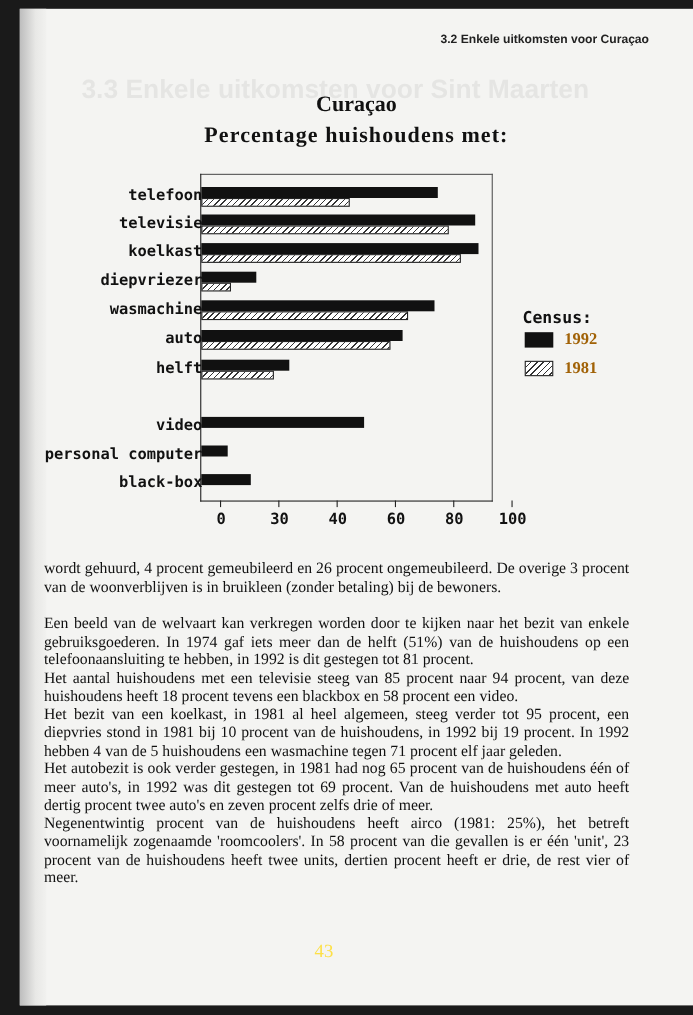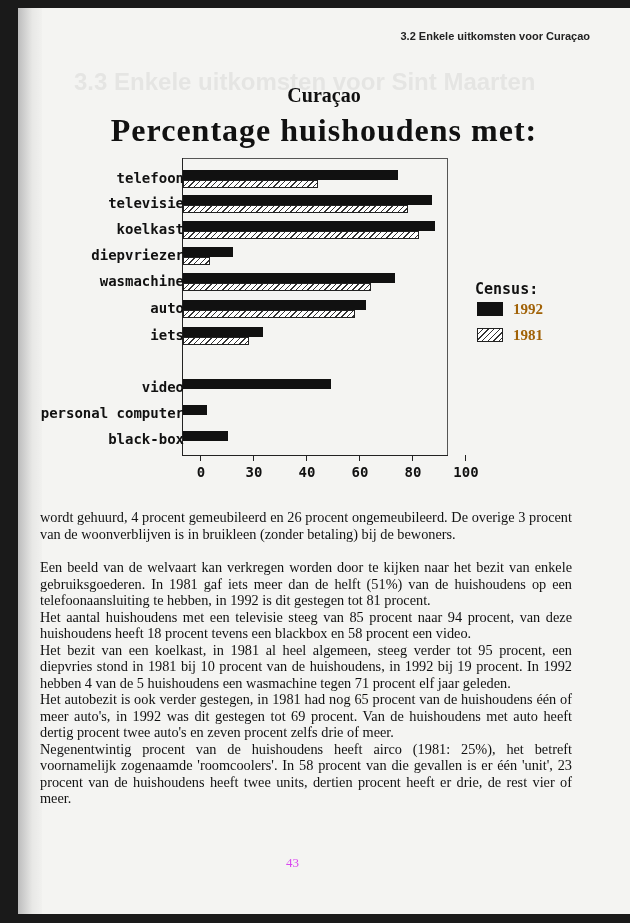--- a/index.html
+++ b/index.html
@@ -2,37 +2,37 @@
 <html><head>
 <meta charset="utf-8">
 <style>
   html,body{margin:0;padding:0;}
   body{width:630px;height:923px;background:#1a1a1a;position:relative;overflow:hidden;font-family:"Liberation Serif",serif;}
   .page{position:absolute;left:18px;top:8px;width:612px;height:906px;background:#f4f4f2;}
   .spine{position:absolute;left:0;top:0;width:24px;height:100%;background:linear-gradient(to right,#bdbdbd,#e8e8e6 60%,#f1f1ef);}
   .header{position:absolute;right:40px;top:22px;font-family:"Liberation Sans",sans-serif;font-size:11px;font-weight:bold;color:#222;}
   .title{position:absolute;left:0;width:100%;text-align:center;font-weight:bold;color:#111;}
   .t1{top:76px;font-size:20px;}
-  .t2{top:104px;font-size:32px;letter-spacing:1px;}
+  .t2{top:104px;font-size:20px;letter-spacing:1px;}
   .chart-box{position:absolute;left:182px;top:158px;width:265px;height:297px;border:1px solid #555;border-bottom:none;border-left:none;}
   .axis{position:absolute;left:182px;top:455px;width:266px;height:1px;background:#222;}
   .yaxis{position:absolute;left:182px;top:158px;width:1px;height:298px;background:#222;}
   .tick{position:absolute;top:455px;width:1px;height:6px;background:#222;}
   .ticklbl{position:absolute;top:464px;font-size:14px;font-weight:bold;font-family:"DejaVu Sans Mono",monospace;transform:translateX(-50%);color:#111;}
   .cat{position:absolute;right:446px;font-size:14px;font-weight:bold;font-family:"DejaVu Sans Mono",monospace;color:#111;white-space:nowrap;}
   .bar{position:absolute;left:183px;height:10px;background:#111;}
   .bar81{position:absolute;left:183px;height:8px;border:1px solid #222;box-sizing:border-box;background:repeating-linear-gradient(135deg,#fff 0 3px,#333 3px 4px);}
   .legend-title{position:absolute;left:475px;top:280px;font-size:15px;font-weight:bold;font-family:"DejaVu Sans Mono",monospace;color:#111;}
   .sw{position:absolute;left:477px;width:26px;height:14px;}
   .sw92{background:#111;top:302px;}
   .sw81{top:328px;border:1px solid #222;box-sizing:border-box;background:repeating-linear-gradient(135deg,#fff 0 3px,#333 3px 4px);}
   .lglbl{position:absolute;left:513px;font-size:15px;font-weight:bold;color:#a16207;}
   .body{position:absolute;left:40px;width:532px;font-size:14.3px;line-height:16.5px;color:#111;text-align:justify;}
   .body p{margin:0;}
-  .pnum{position:absolute;left:286px;top:855px;font-size:13px;color:#d946ef;}
+  .pnum{position:absolute;left:286px;top:855px;font-size:17px;color:#fde047;}
   .bleed{position:absolute;color:rgba(120,120,120,0.12);font-family:"Liberation Sans",sans-serif;font-weight:bold;}
 </style>
 </head>
 <body>
 
 <div class="page">
   <div class="spine"></div>
   <div class="bleed" style="left:18px;top:60px;font-size:24px;margin-left:38px;">3.3 Enkele uitkomsten voor Sint Maarten</div>
 
   <div class="header">3.2 Enkele uitkomsten voor Curaçao</div>
@@ -59,21 +59,21 @@
   <div class="ticklbl" style="left:360px">60</div>
   <div class="ticklbl" style="left:413px">80</div>
   <div class="ticklbl" style="left:466px">100</div>
 
   <div class="cat" style="top:170px">telefoon</div>
   <div class="cat" style="top:195px">televisie</div>
   <div class="cat" style="top:221px">koelkast</div>
   <div class="cat" style="top:247px">diepvriezer</div>
   <div class="cat" style="top:273px">wasmachine</div>
   <div class="cat" style="top:300px">auto</div>
-  <div class="cat" style="top:327px">iets</div>
+  <div class="cat" style="top:327px">helft</div>
   <div class="cat" style="top:379px">video</div>
   <div class="cat" style="top:405px">personal computer</div>
   <div class="cat" style="top:431px">black-box</div>
 
   <div id="bars">
       <div class="bar" style="top: 170px; width: 214.65px;"></div>
       <div class="bar81" style="top: 180px; width: 135.15px;"></div>
       <div class="bar" style="top: 195px; width: 249.1px;"></div>
       <div class="bar81" style="top: 205px; width: 225.25px;"></div>
       <div class="bar" style="top: 221px; width: 251.75px;"></div>
@@ -93,20 +93,20 @@
 
   <div class="legend-title">Census:</div>
   <div class="sw sw92"></div>
   <div class="lglbl" style="top:301px">1992</div>
   <div class="sw sw81"></div>
   <div class="lglbl" style="top:327px">1981</div>
 </div>
 
 <div class="body" style="top:509px">wordt gehuurd, 4 procent gemeubileerd en 26 procent ongemeubileerd. De overige 3 procent van de woonverblijven is in bruikleen (zonder betaling) bij de bewoners.</div>
 <div class="body" style="top:559px">
-  <p>Een beeld van de welvaart kan verkregen worden door te kijken naar het bezit van enkele gebruiksgoederen. In 1981 gaf iets meer dan de helft (51%) van de huishoudens op een telefoonaansluiting te hebben, in 1992 is dit gestegen tot 81 procent.</p>
+  <p>Een beeld van de welvaart kan verkregen worden door te kijken naar het bezit van enkele gebruiksgoederen. In 1974 gaf iets meer dan de helft (51%) van de huishoudens op een telefoonaansluiting te hebben, in 1992 is dit gestegen tot 81 procent.</p>
   <p>Het aantal huishoudens met een televisie steeg van 85 procent naar 94 procent, van deze huishoudens heeft 18 procent tevens een blackbox en 58 procent een video.</p>
   <p>Het bezit van een koelkast, in 1981 al heel algemeen, steeg verder tot 95 procent, een diepvries stond in 1981 bij 10 procent van de huishoudens, in 1992 bij 19 procent. In 1992 hebben 4 van de 5 huishoudens een wasmachine tegen 71 procent elf jaar geleden.</p>
   <p>Het autobezit is ook verder gestegen, in 1981 had nog 65 procent van de huishoudens één of meer auto's, in 1992 was dit gestegen tot 69 procent. Van de huishoudens met auto heeft dertig procent twee auto's en zeven procent zelfs drie of meer.</p>
   <p>Negenentwintig procent van de huishoudens heeft airco (1981: 25%), het betreft voornamelijk zogenaamde 'roomcoolers'. In 58 procent van die gevallen is er één 'unit', 23 procent van de huishoudens heeft twee units, dertien procent heeft er drie, de rest vier of meer.</p>
 </div>
 
 <div class="pnum">43</div>
 
 </body></html>

